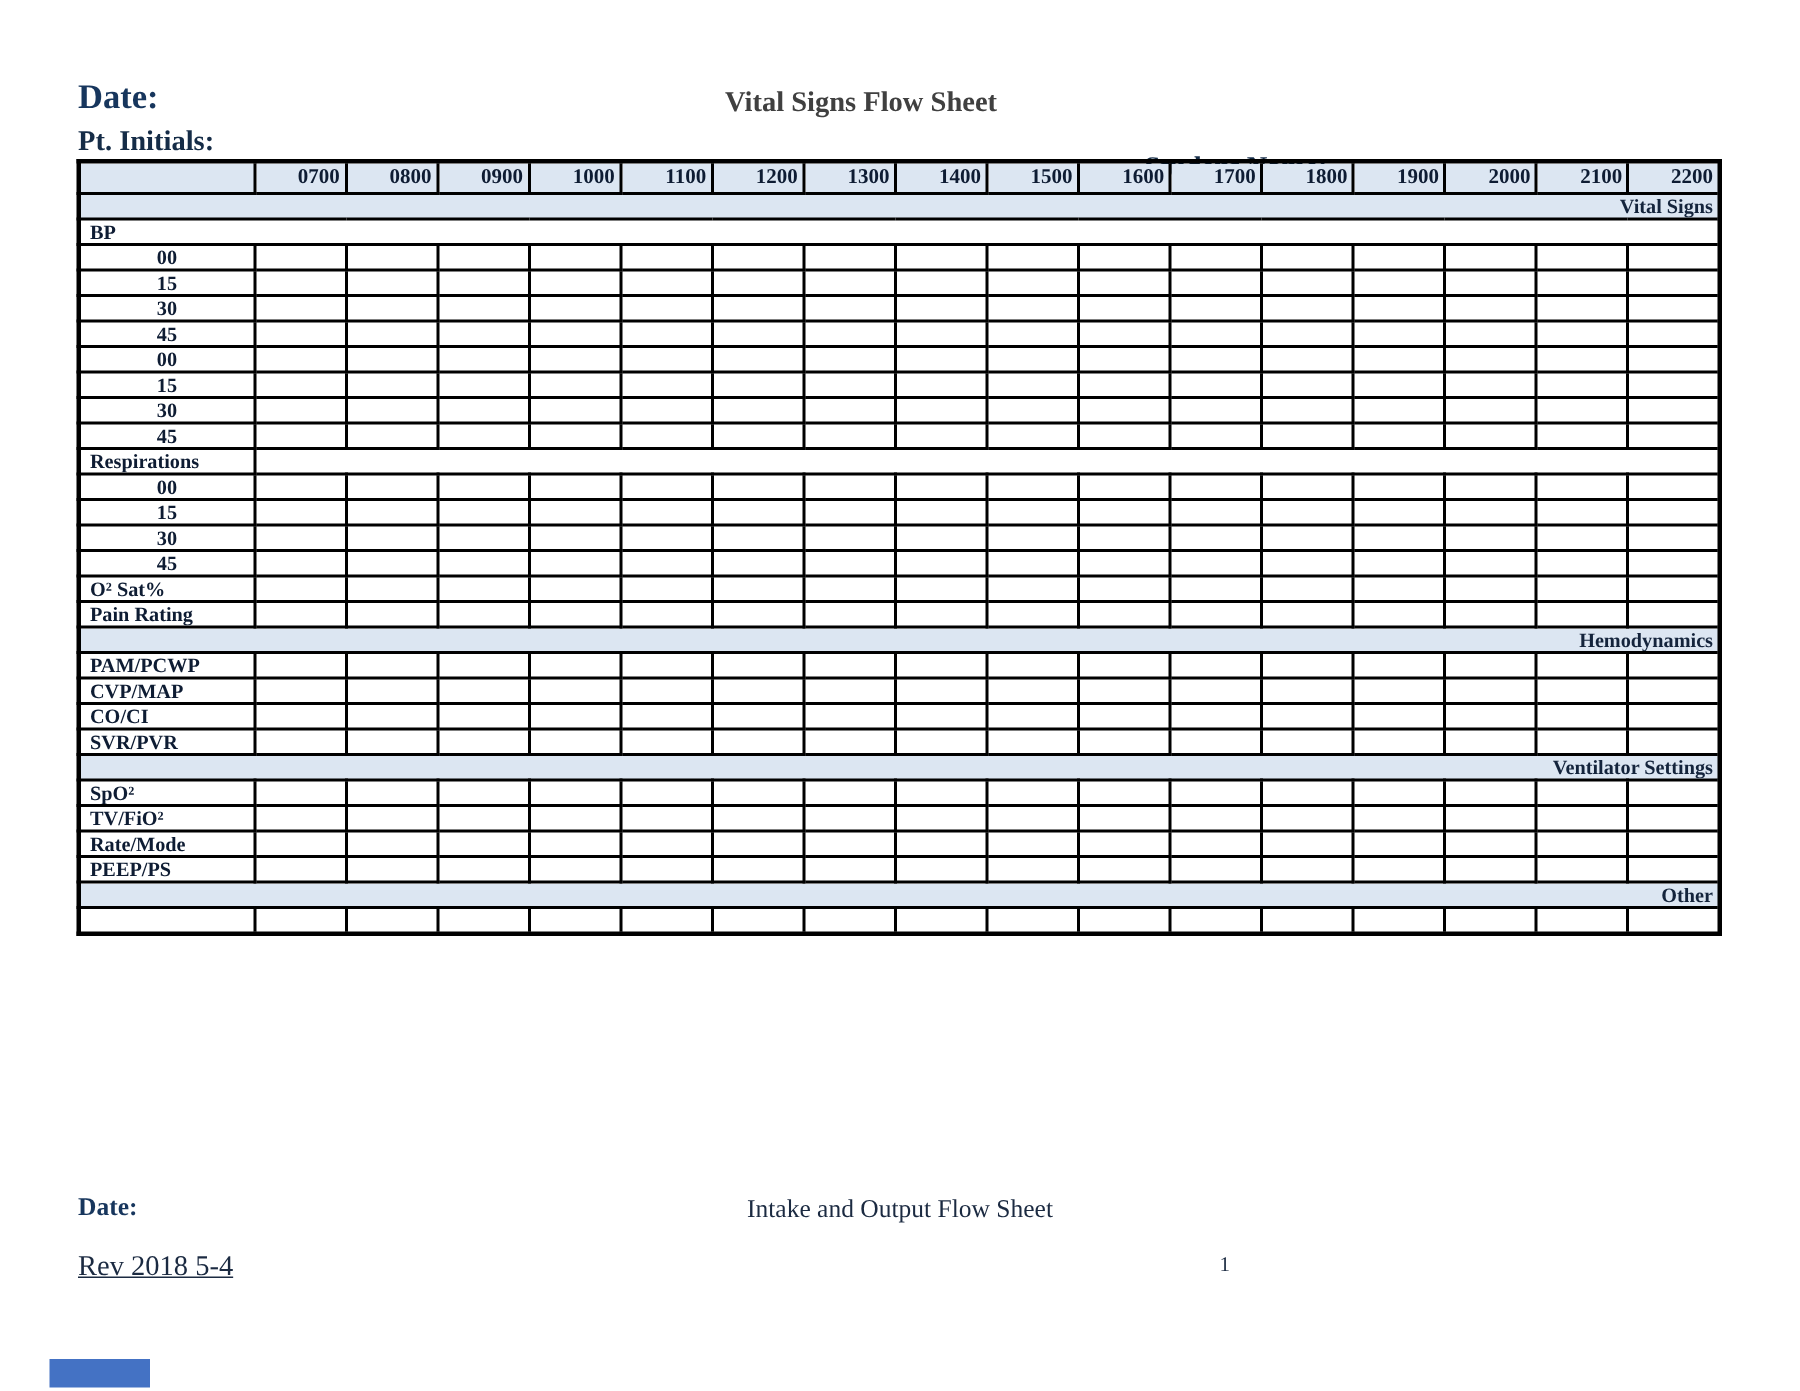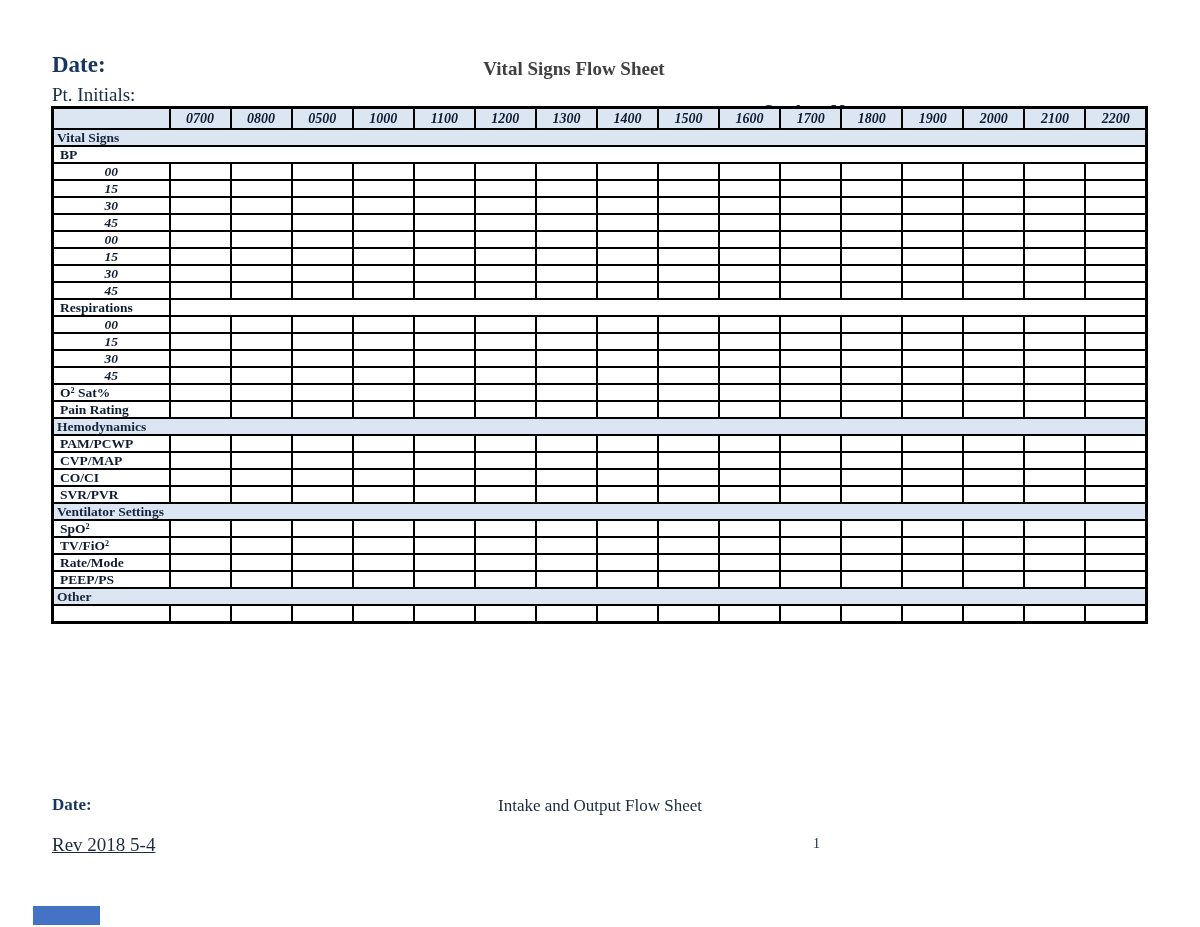--- a/index.html
+++ b/index.html
@@ -2,39 +2,39 @@
 <html><head>
 <meta charset="utf-8">
 <style>
   html,body{margin:0;padding:0;}
   body{
     width:1200px;height:927px;background:#ffffff;position:relative;
     font-family:"Liberation Serif", serif;color:#10233f;overflow:hidden;
   }
   .hdr-date{position:absolute;left:52px;top:52px;font-size:23px;font-weight:bold;color:#17365d;}
   .hdr-title{position:absolute;left:0;right:52px;top:58px;text-align:center;font-size:19px;font-weight:bold;color:#404040;}
-  .hdr-pt{position:absolute;left:52px;top:84px;font-size:19px;font-weight:normal;color:#152c47;}
+  .hdr-pt{position:absolute;left:52px;top:84px;font-size:19px;font-weight:bold;color:#152c47;}
   .hdr-student{position:absolute;left:763px;top:101px;font-size:19px;font-weight:bold;color:#152c47;}
 
   table.flow{
     position:absolute;left:51px;top:106px;width:1097px;
     border-collapse:collapse;table-layout:fixed;
     border:3px solid #000;
   }
   table.flow td{
     border:2px solid #000;height:15px;line-height:15px;
     padding:0 3px;font-size:13.5px;font-weight:bold;color:#0e1c33;
     overflow:hidden;white-space:nowrap;background:#fff;
   }
   table.flow tr.time-row td{
-    background:#dce6f2;text-align:center;height:19px;line-height:19px;font-size:14px;font-style:italic;
+    background:#dce6f2;text-align:right;height:19px;line-height:19px;font-size:14px;
   }
-  table.flow td.band{background:#dce6f2;text-align:left;color:#14243c;}
+  table.flow td.band{background:#dce6f2;text-align:right;color:#14243c;}
   table.flow td.label{text-align:left;padding-left:6px;}
-  table.flow td.qtr{text-align:center;font-style:italic;}
+  table.flow td.qtr{text-align:center;}
 
   .ftr-date{position:absolute;left:52px;top:795px;font-size:17px;font-weight:bold;color:#17365d;}
   .ftr-title{position:absolute;left:0;right:0;top:796px;text-align:center;font-size:17px;color:#1b2a41;}
   .ftr-rev{position:absolute;left:52px;top:834px;font-size:19px;color:#1b2a41;text-decoration:underline;}
   .ftr-page{position:absolute;left:813px;top:836px;font-size:14px;color:#1b2a41;}
   .accent-bar{position:absolute;left:33px;top:906px;width:67px;height:19px;background:#4472c4;}
 </style>
 </head>
 <body>
 
@@ -61,21 +61,21 @@
       <col>
       <col>
       <col>
       <col>
     </colgroup>
   <tbody id="flow-body">
       <tr class="time-row">
         <td class="label"></td>
         <td>0700</td>
         <td>0800</td>
-        <td>0500</td>
+        <td>0900</td>
         <td>1000</td>
         <td>1100</td>
         <td>1200</td>
         <td>1300</td>
         <td>1400</td>
         <td>1500</td>
         <td>1600</td>
         <td>1700</td>
         <td>1800</td>
         <td>1900</td>

